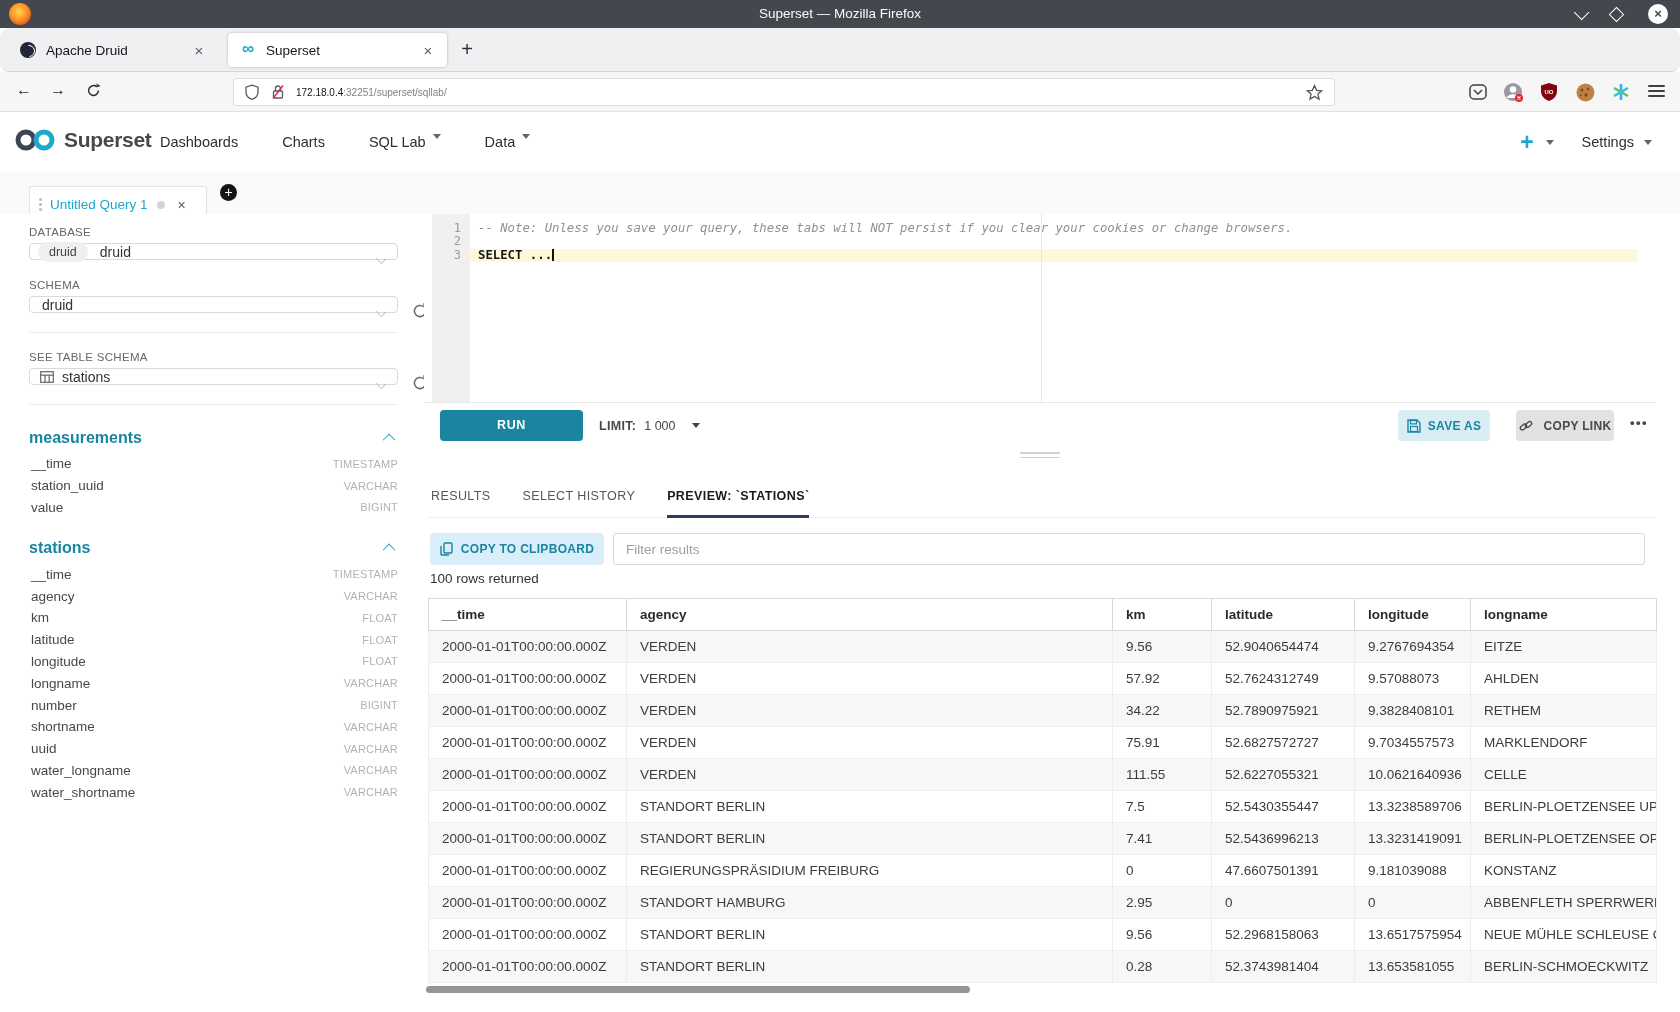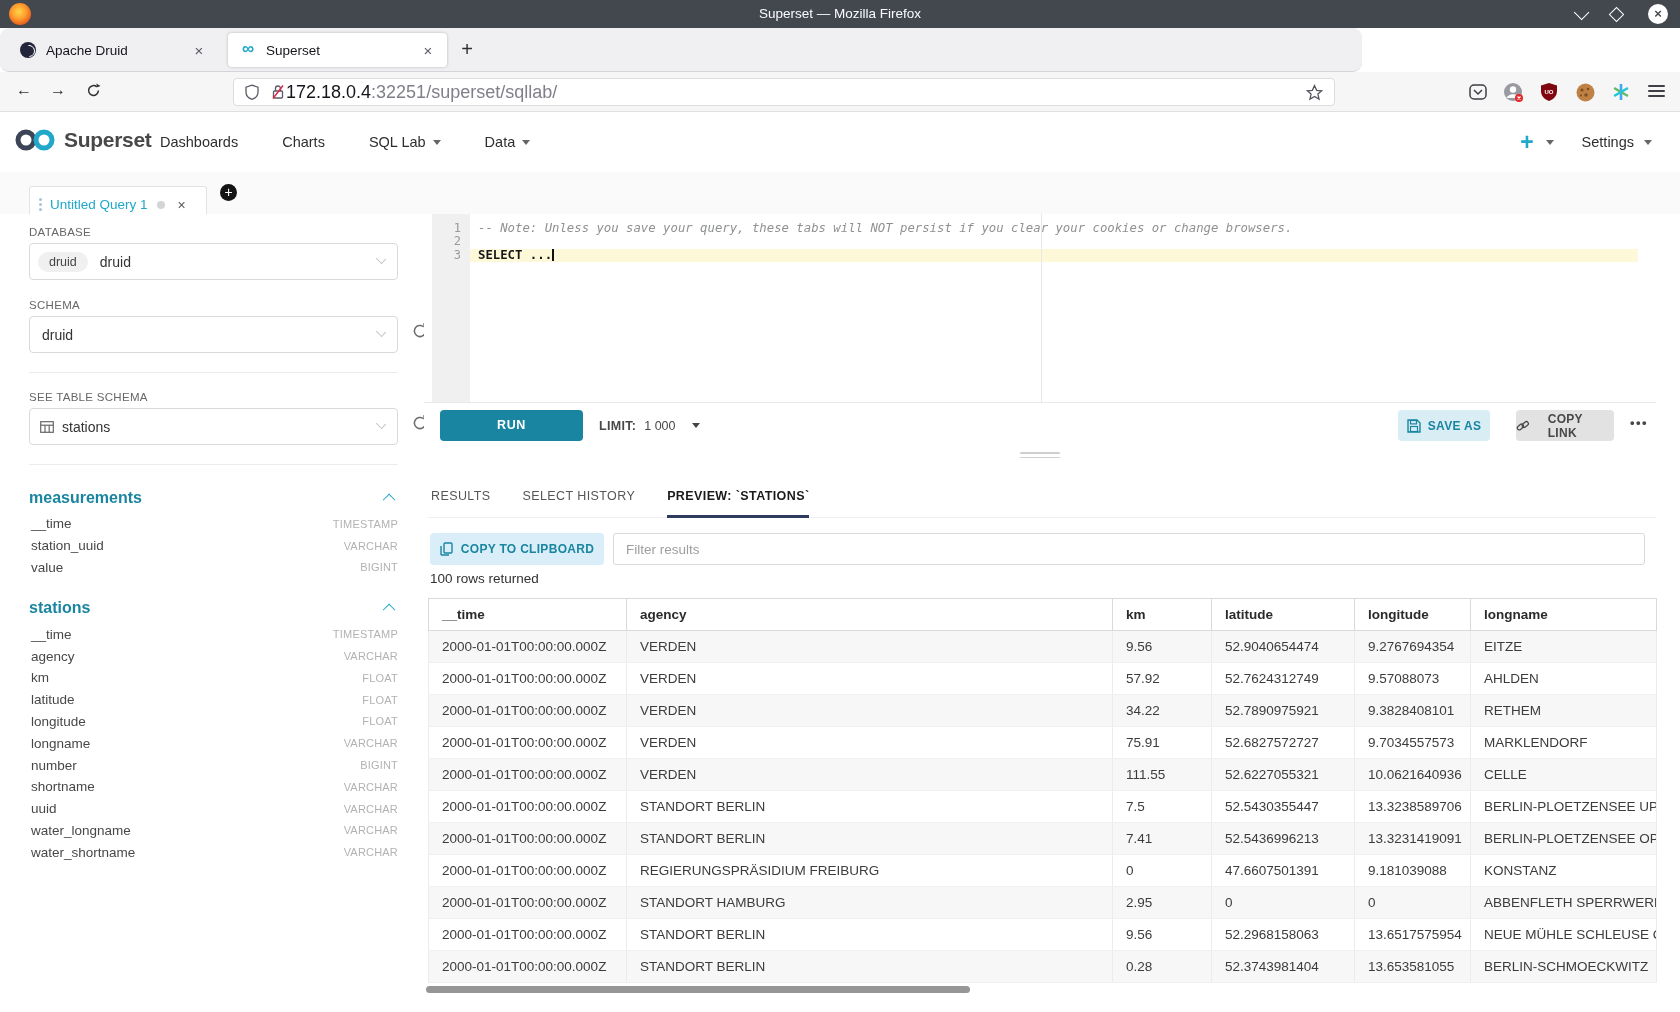--- a/index.html
+++ b/index.html
@@ -14,21 +14,21 @@
   .win-title { position:absolute; top:0; left:0; right:0; height:28px; line-height:28px;
     text-align:center; color:#fbfbfe; font-size:13.5px; }
   .win-controls { position:absolute; right:12px; top:0; height:28px; display:flex; align-items:center; gap:26px; }
   .wc-min { width:11px; height:11px; border-right:1.8px solid #fff; border-bottom:1.8px solid #fff;
     transform:rotate(45deg) translateY(-3px); }
   .wc-max { width:11px; height:11px; border:1.6px solid #fff; transform:rotate(45deg); }
   .wc-close { width:20px; height:20px; border-radius:50%; background:#fff; color:#43484e;
     font-size:13px; line-height:20px; text-align:center; font-weight:bold; }
 
   
-  .tabstrip { position:absolute; top:28px; left:0; width:1362px; height:44px; background:#f0f0f2;
+  .tabstrip { position:absolute; top:28px; left:0; width:1680px; height:44px; background:#f0f0f2;
     border-bottom:1px solid #d4d4d8;border-radius:9px; }
   .btab { position:absolute; top:5px; height:34px; border-radius:4px; display:flex; align-items:center; }
   .btab1 { left:8px; width:210px; }
   .btab2 { left:228px; width:219px; background:#fff; box-shadow:0 0 3px rgba(0,0,0,.25); }
   .btab .fav { margin-left:12px; width:16px; height:16px; flex:0 0 16px; }
   .fav-druid { border-radius:50%; background:#23263a; position:relative; }
   .fav-druid::after { content:""; position:absolute; left:3px; top:3px; width:10px; height:10px;
     border-radius:50%; border:1.6px solid #fff; border-left-color:transparent; border-bottom-color:transparent; transform:rotate(40deg); }
   .fav-ss { color:#20a7c9; font-size:17px; font-weight:bold; line-height:14px; text-align:center; }
   .btab .blabel { margin-left:10px; font-size:13.5px; color:#15141a; flex:1; text-align:left;
@@ -36,33 +36,33 @@
   .btab .bclose { margin-right:10px; color:#5b5b66; font-size:15px; width:18px; text-align:center; }
   .newtab-btn { position:absolute; left:455px; top:10px; font-size:20px; color:#2f2f33; width:24px; text-align:center; }
 
   
   .urlrow { position:absolute; top:72px; left:0; width:1680px; height:40px; background:#f6f6f7;
     border-bottom:1px solid #e0e0e2; }
   .nav-arrow { position:absolute; top:9px; font-size:16px; color:#2f2f33; width:24px; text-align:center; }
   .urlfield { position:absolute; left:233px; top:6px; width:1102px; height:28px; background:#fff;
     border:1px solid #ddddde; border-radius:4px; display:flex; align-items:center; }
   .urlfield .ic { margin-left:10px; width:16px; height:16px; flex:0 0 16px; }
-  .urltext { font-size:18px; color:#15141a; white-space:nowrap; flex:1; }
+  .urltext { margin-left:10px; font-size:10px; color:#15141a; white-space:nowrap; flex:1; }
   .urltext .dim { color:#80808a; }
   .url-star { margin-right:10px; width:18px; flex:0 0 18px; }
   .ext-ic { position:absolute; top:10px; width:20px; height:20px; }
   .hamburger { position:absolute; top:13px; width:17px; }
   .hamburger span { display:block; height:2px; background:#3f3f46; margin-bottom:3px; border-radius:1px; }
 
   
   .appheader { position:absolute; top:112px; left:0; width:1680px; height:60px; background:#fff; }
   .ss-logo { position:absolute; left:14px; top:15px; display:flex; align-items:center; }
   .ss-logo .brand { margin-left:8px; font-size:21px; font-weight:bold; color:#484848; letter-spacing:-.3px; }
   .mainnav { position:absolute; left:160px; top:0; height:60px; display:flex; align-items:center; gap:44px; }
-  .mainnav .nav-item { font-size:14.5px; color:#2e2e2e; display:flex; align-items:center; gap:7px; }
+  .mainnav .nav-item { font-size:14.5px; color:#2e2e2e; display:flex; gap:7px; }
   .caret-down { width:0; height:0; border-left:4px solid transparent; border-right:4px solid transparent;
     border-top:5px solid #666; }
   .hdr-right { position:absolute; right:28px; top:0; height:60px; display:flex; align-items:center; gap:10px; }
   .plus-menu { color:#20a7c9; font-size:23px; font-weight:bold; margin-right:2px; }
   .settings-lbl { font-size:14.5px; color:#2e2e2e; margin-left:18px; }
 
   
   .querytabs { position:absolute; top:172px; left:0; width:1680px; height:42px; background:#fafafa; }
   .qtab { position:absolute; left:29px; top:14px; width:178px; height:36px; background:#fff;
     border:1px solid #e3e3e3; border-bottom:none; border-radius:3px 3px 0 0; display:flex; align-items:center; }
@@ -71,21 +71,21 @@
   .qtitle { margin-left:8px; font-size:13.5px; color:#1fa8c9; white-space:nowrap; }
   .qdot { margin-left:9px; width:8px; height:8px; border-radius:50%; background:#d4d4d4; }
   .qclose { margin-left:13px; color:#595959; font-size:14px; }
   .addtab { position:absolute; left:220px; top:12px; width:17px; height:17px; border-radius:50%;
     background:#141414; color:#fff; font-size:14px; line-height:16px; text-align:center; }
 
   
   .sidebar { position:absolute; top:214px; left:0; width:424px; bottom:0; background:#fff;
     padding:12px 26px 4px 29px; }
   .fld-label { font-size:11.5px; color:#676767; letter-spacing:.3px; margin-bottom:5px; }
-  .sel { position:relative; height:37px; border:1px solid #d9d9d9; border-radius:4px; background:#fff;
+  .sel { position:relative; height:17px; border:1px solid #d9d9d9; border-radius:4px; background:#fff;
     display:flex; align-items:center; margin-bottom:19px; }
   .sel .pill { margin-left:8px; background:#f0f0f0; border-radius:11px; padding:3px 11px;
     font-size:12.5px; color:#444; }
   .sel .val { margin-left:12px; font-size:14px; color:#333; }
   .sel .chev { position:absolute; right:12px; top:11px; width:8px; height:8px;
     border-right:1.4px solid #bfbfbf; border-bottom:1.4px solid #bfbfbf; transform:rotate(45deg) scaleY(.8); }
   .sel-wrap { position:relative; }
   .refresh-ic { position:absolute; right:-31px; top:6px; width:18px; height:18px; }
   .tbl-ic { margin-left:10px; width:14px; height:12px; flex:0 0 14px; }
   .side-div { height:1px; background:#ececec; margin:0 0 18px 0; }
@@ -122,21 +122,21 @@
   .limit-wrap { position:absolute; left:175px; top:7px; height:31px; display:flex; align-items:center; gap:8px; }
   .limit-label { font-size:12.5px; font-weight:bold; color:#484848; letter-spacing:.3px; }
   .limit-val { font-size:12.5px; color:#484848; }
   .limit-caret { width:0; height:0; border-left:4px solid transparent; border-right:4px solid transparent;
     border-top:5px solid #444; margin-left:8px; }
   .saveas-btn { position:absolute; left:974px; top:7px; width:92px; height:31px; background:#d9edf5;
     border-radius:4px; color:#1985a0; font-size:12px; font-weight:bold; letter-spacing:.3px;
     display:flex; align-items:center; justify-content:center; gap:7px; }
   .copylink-btn { position:absolute; left:1092px; top:7px; width:98px; height:31px; background:#e2e2e2;
     border-radius:4px; color:#484848; font-size:12px; font-weight:bold; letter-spacing:.3px;
-    display:flex; align-items:center; justify-content:center; gap:18px; }
+    display:flex; align-items:center; justify-content:center; gap:11px; }
   .more-dots { position:absolute; left:1206px; top:12px; font-size:13px; font-weight:bold; color:#484848;
     letter-spacing:1.5px; }
 
   .drag-handle { position:absolute; left:596px; top:238px; width:40px; }
   .drag-handle i { display:block; height:1.5px; background:#cfcfcf; margin-bottom:3px; border-radius:1px; }
 
   
   .rtabs { position:absolute; left:4px; top:262px; width:1228px; height:42px; border-bottom:1px solid #efefef;
     display:flex; gap:32px; padding-left:3px; }
   .rtab { font-size:12.5px; letter-spacing:.4px; color:#565656; line-height:40px; height:42px; }

